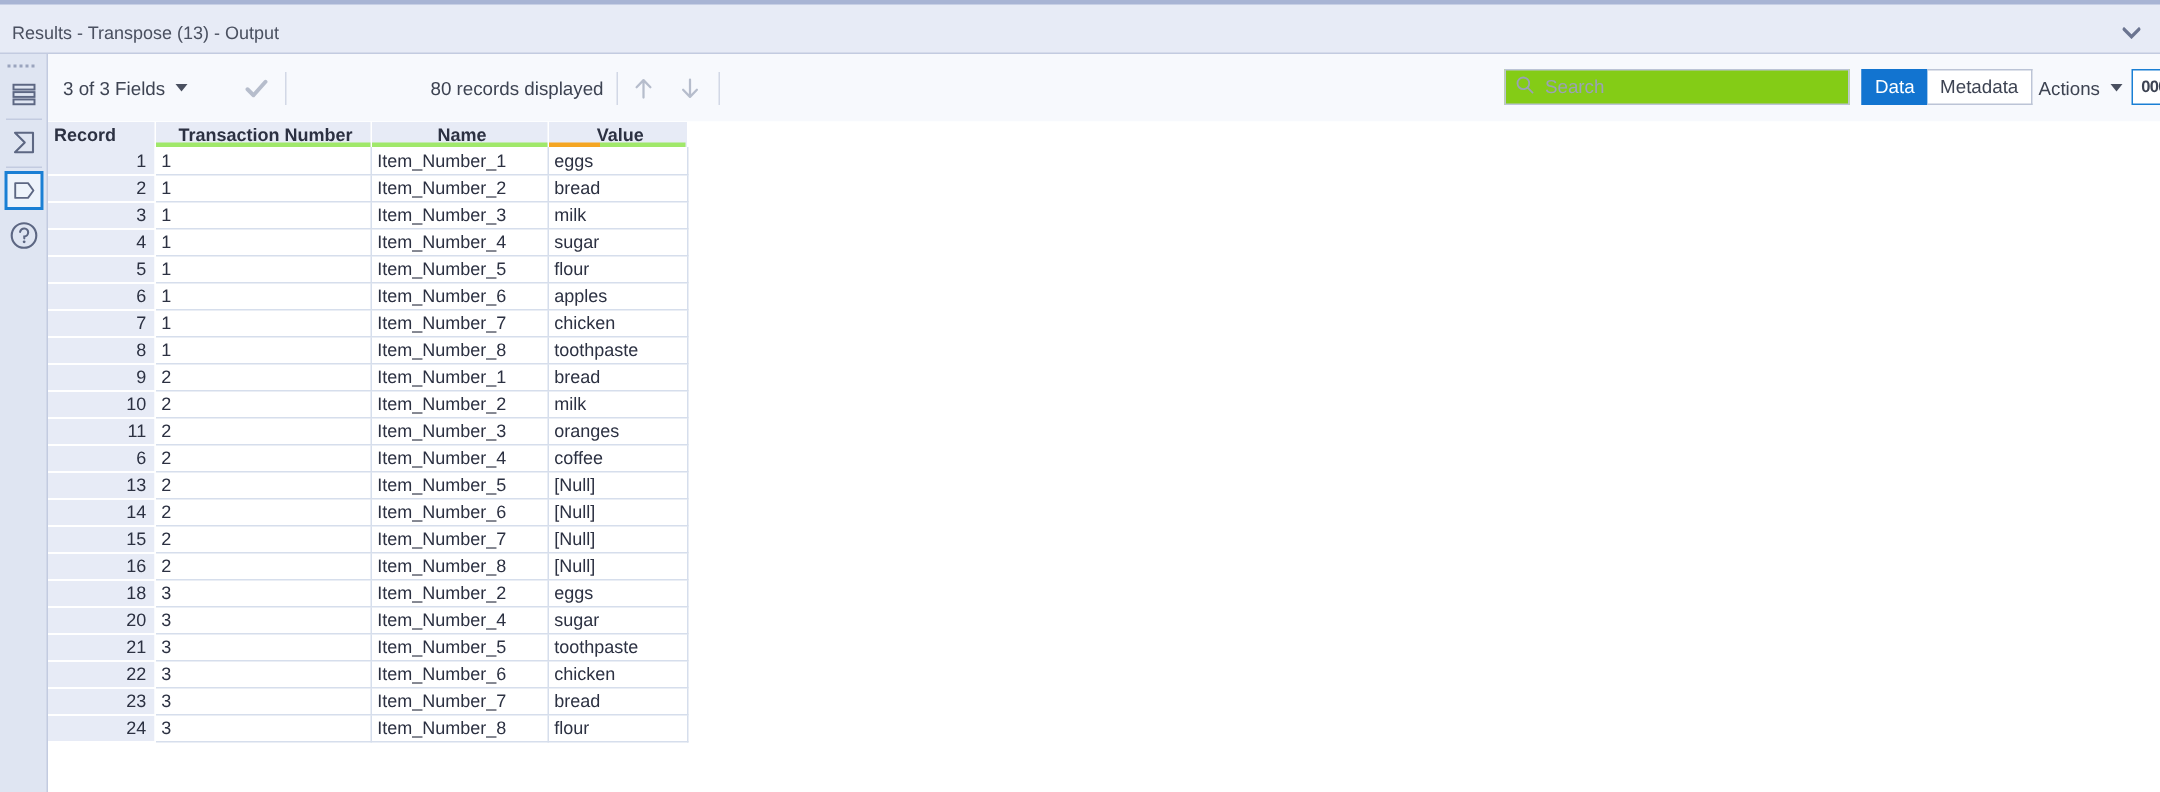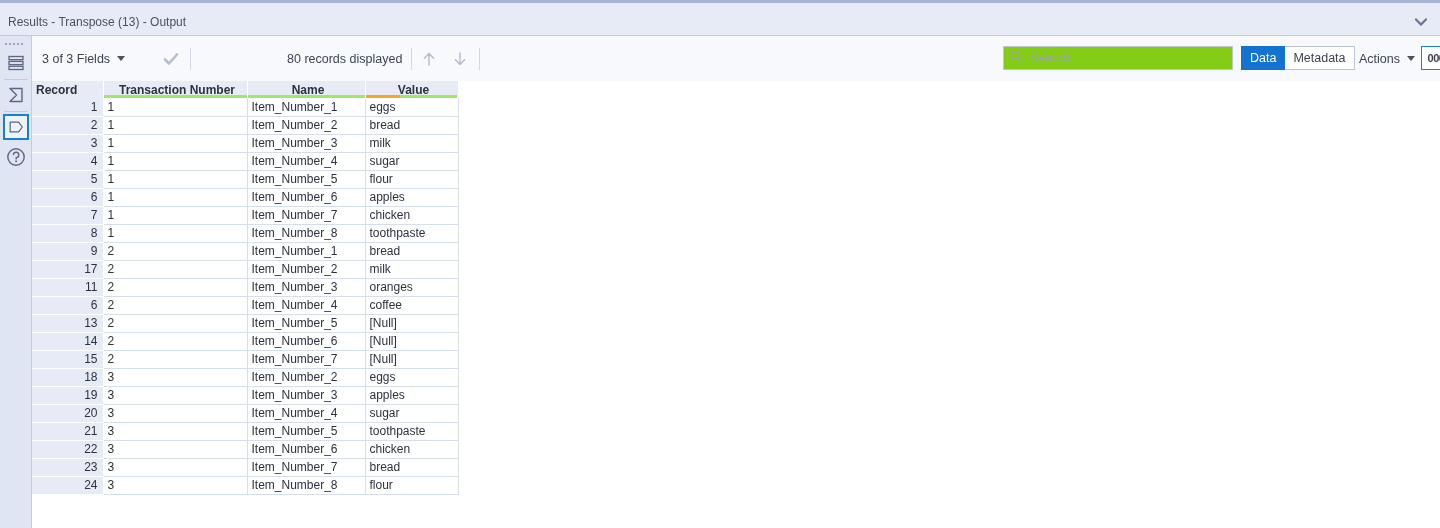--- a/index.html
+++ b/index.html
@@ -474,21 +474,21 @@
           <td>Item_Number_8</td>
           <td>toothpaste</td>
         </tr>
         <tr>
           <td class="recnum">9</td>
           <td>2</td>
           <td>Item_Number_1</td>
           <td>bread</td>
         </tr>
         <tr>
-          <td class="recnum">17</td>
+          <td class="recnum">10</td>
           <td>2</td>
           <td>Item_Number_2</td>
           <td>milk</td>
         </tr>
         <tr>
           <td class="recnum">11</td>
           <td>2</td>
           <td>Item_Number_3</td>
           <td>oranges</td>
         </tr>
@@ -507,35 +507,35 @@
         <tr>
           <td class="recnum">14</td>
           <td>2</td>
           <td>Item_Number_6</td>
           <td class="null-val">[Null]</td>
         </tr>
         <tr>
           <td class="recnum">15</td>
           <td>2</td>
           <td>Item_Number_7</td>
+          <td class="null-val">[Null]</td>
+        </tr>
+        <tr>
+          <td class="recnum">16</td>
+          <td>2</td>
+          <td>Item_Number_8</td>
           <td class="null-val">[Null]</td>
         </tr>
         <tr>
           <td class="recnum">18</td>
           <td>3</td>
           <td>Item_Number_2</td>
           <td>eggs</td>
         </tr>
         <tr>
-          <td class="recnum">19</td>
-          <td>3</td>
-          <td>Item_Number_3</td>
-          <td>apples</td>
-        </tr>
-        <tr>
           <td class="recnum">20</td>
           <td>3</td>
           <td>Item_Number_4</td>
           <td>sugar</td>
         </tr>
         <tr>
           <td class="recnum">21</td>
           <td>3</td>
           <td>Item_Number_5</td>
           <td>toothpaste</td>

